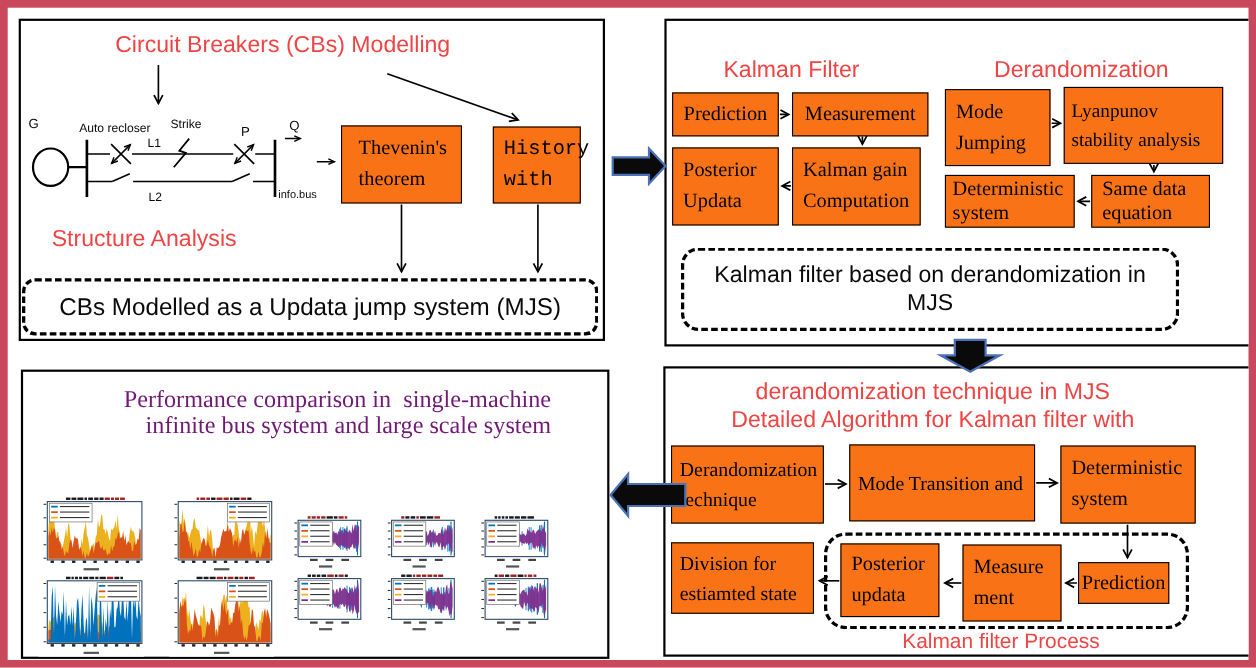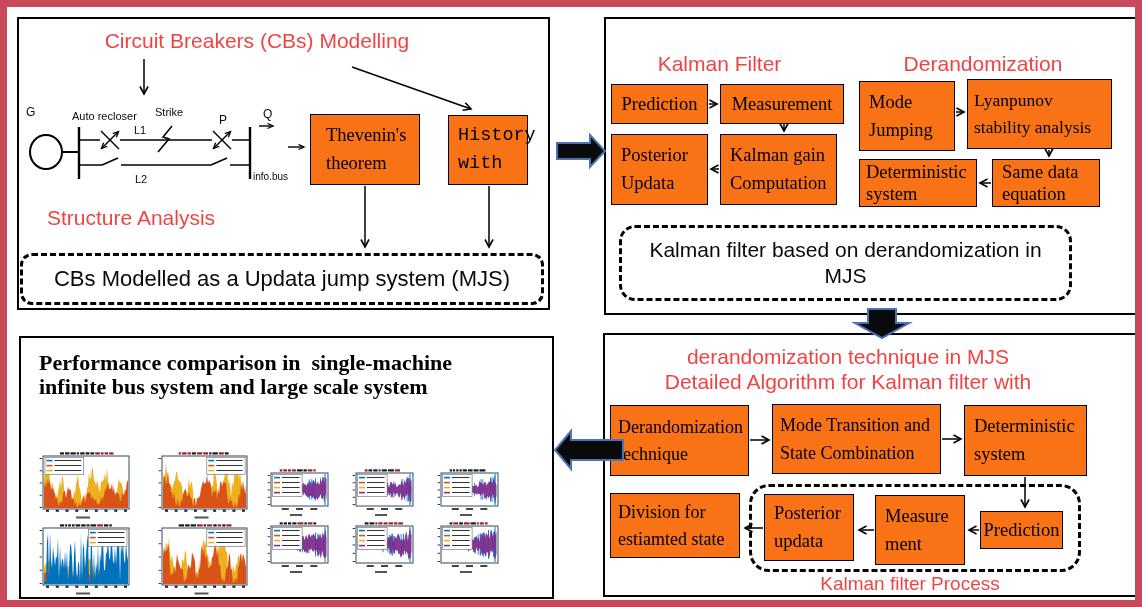--- a/index.html
+++ b/index.html
@@ -1,21 +1,21 @@
 <!DOCTYPE html>
 <html><head>
 <meta charset="utf-8">
 <style>
   html,body{margin:0;padding:0;background:#fff;}
   #canvas{position:relative;width:1142px;height:607px;box-sizing:border-box;
           border:7px solid #c9485b;background:#fff;overflow:hidden;
           font-family:"Liberation Sans",sans-serif;color:#000;}
   .quad{position:absolute;border:2px solid #000;background:#fff;box-sizing:border-box;}
   .h{position:absolute;font-family:"Liberation Sans",sans-serif;color:#ef4444;text-align:center;}
-  .serif-h{position:absolute;font-family:"Liberation Serif",serif;color:#000000;text-align:left;font-weight:bold;}
+  .serif-h{position:absolute;font-family:"Liberation Serif",serif;color:#701a75;text-align:right;}
   .box{position:absolute;border:1.6px solid #000;background:#f97316;box-sizing:border-box;
        font-family:"Liberation Serif",serif;font-size:18.5px;color:#000;}
   .one{display:flex;align-items:center;justify-content:center;text-align:center;}
   .two{display:flex;flex-direction:column;justify-content:center;row-gap:7px;
        padding-left:9px;line-height:1.12;}
   .tight{row-gap:1px;padding-left:6px;}
   .dash{position:absolute;border:3px dashed #000;background:#fff;box-sizing:border-box;
         display:flex;flex-direction:column;align-items:center;justify-content:center;
         font-family:"Liberation Sans",sans-serif;color:#0a0a0a;text-align:center;}
   .plot{position:absolute;background:#fff;}
@@ -138,21 +138,20 @@
   </div>
 
   <div class="dash" style="left:742px;top:477px;width:332px;height:88px;border-radius:20px;"></div>
 
   <div class="box two" style="left:603px;top:398px;width:139px;height:71px;padding-left:7px;font-size:18px;">
     <span>Derandomization</span>
     <span>technique</span>
   </div>
   <div class="box two" style="left:765px;top:397px;width:169px;height:70px;padding-left:7px;font-size:18px;">
     <span>Mode Transition and</span>
-    <span>State Combination</span>
   </div>
   <div class="box two" style="left:957px;top:398px;width:123px;height:71px;">
     <span>Deterministic</span>
     <span>system</span>
   </div>
   <div class="box two" style="left:603px;top:486px;width:130px;height:65px;padding-left:7px;font-size:18px;">
     <span>Division for</span>
     <span>estiamted state</span>
   </div>
   <div class="box two" style="left:757px;top:487px;width:90px;height:67px;">

